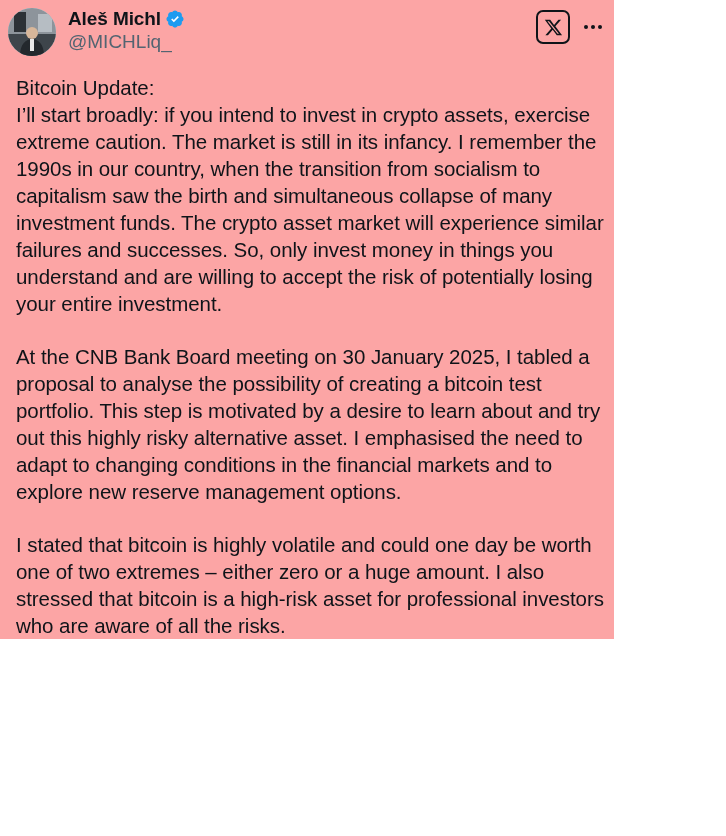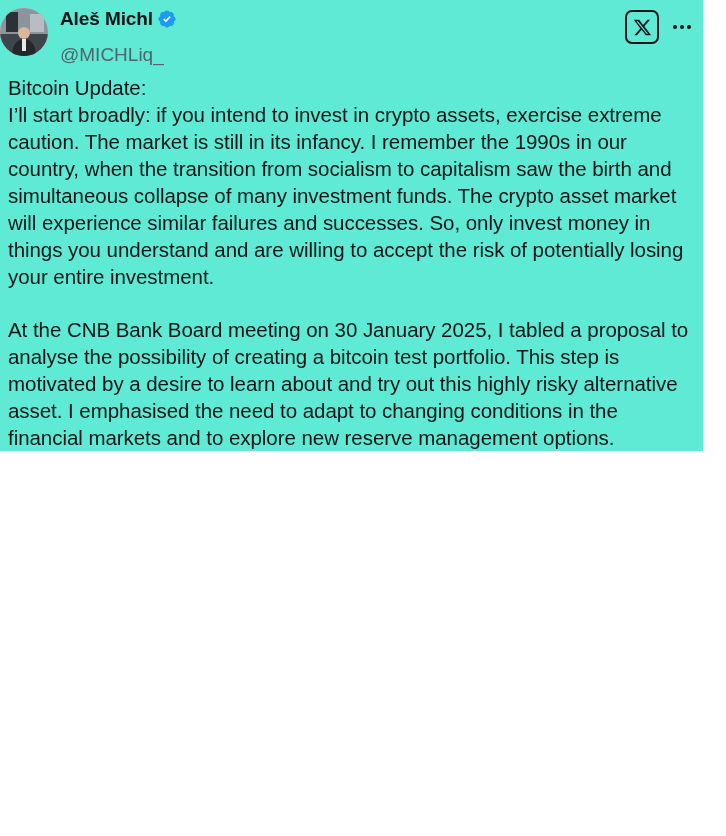--- a/index.html
+++ b/index.html
@@ -8,24 +8,24 @@
     background: #ffffff;
   }
   body {
     width: 726px;
     height: 836px;
     font-family: "Liberation Sans", sans-serif;
     color: #0f1419;
     overflow: hidden;
   }
   .tweet {
-    width: 703px;
+    width: 614px;
     box-sizing: border-box;
-    padding: 6px 8px 0 0;
-    background: #5eead4;
+    padding: 6px 8px 0 8px;
+    background: #fca5a5;
   }
   .tweet-header {
     display: flex;
     align-items: flex-start;
     height: 56px;
   }
   .avatar {
     width: 48px;
     height: 48px;
     border-radius: 50%;
@@ -63,21 +63,21 @@
   }
   .verified {
     flex: 0 0 auto;
     display: inline-flex;
     align-items: center;
   }
   .handle {
     font-size: 19px;
     color: #536471;
     line-height: 1.2;
-    margin-top: 14px;
+    margin-top: 1px;
     white-space: nowrap;
   }
   .header-actions {
     display: flex;
     align-items: center;
     gap: 10px;
     margin-top: 4px;
     flex: 0 0 auto;
   }
   .x-badge {
@@ -168,15 +168,16 @@
         <span></span>
       </div>
     </div>
 
   </div>
 
   <div class="tweet-body">
     <p>Bitcoin Update:
 I’ll start broadly: if you intend to invest in crypto assets, exercise extreme caution. The market is still in its infancy. I remember the 1990s in our country, when the transition from socialism to capitalism saw the birth and simultaneous collapse of many investment funds. The crypto asset market will experience similar failures and successes. So, only invest money in things you understand and are willing to accept the risk of potentially losing your entire investment.</p>
     <p>At the CNB Bank Board meeting on 30 January 2025, I tabled a proposal to analyse the possibility of creating a bitcoin test portfolio. This step is motivated by a desire to learn about and try out this highly risky alternative asset. I emphasised the need to adapt to changing conditions in the financial markets and to explore new reserve management options.</p>
+    <p>I stated that bitcoin is highly volatile and could one day be worth one of two extremes – either zero or a huge amount. I also stressed that bitcoin is a high-risk asset for professional investors who are aware of all the risks.</p>
   </div>
 
 </div>
 
 </body></html>

